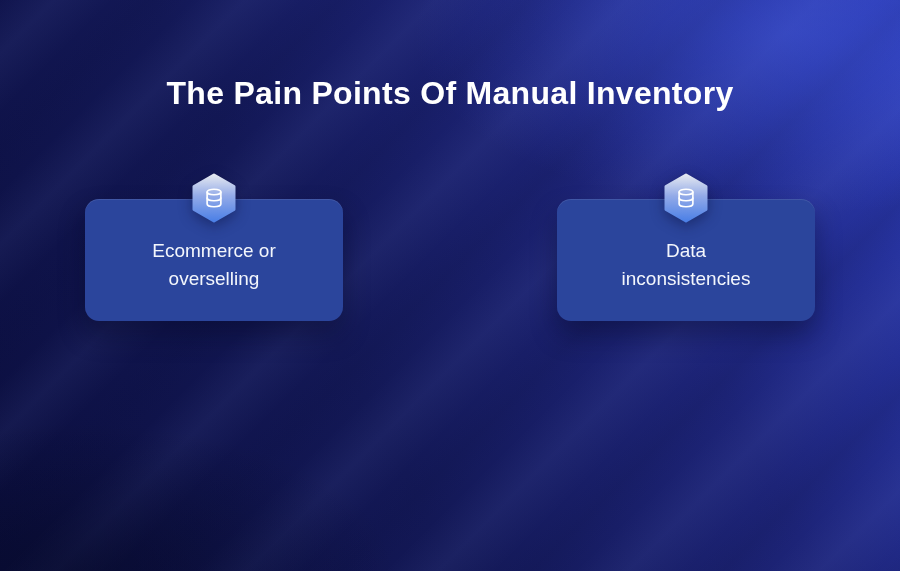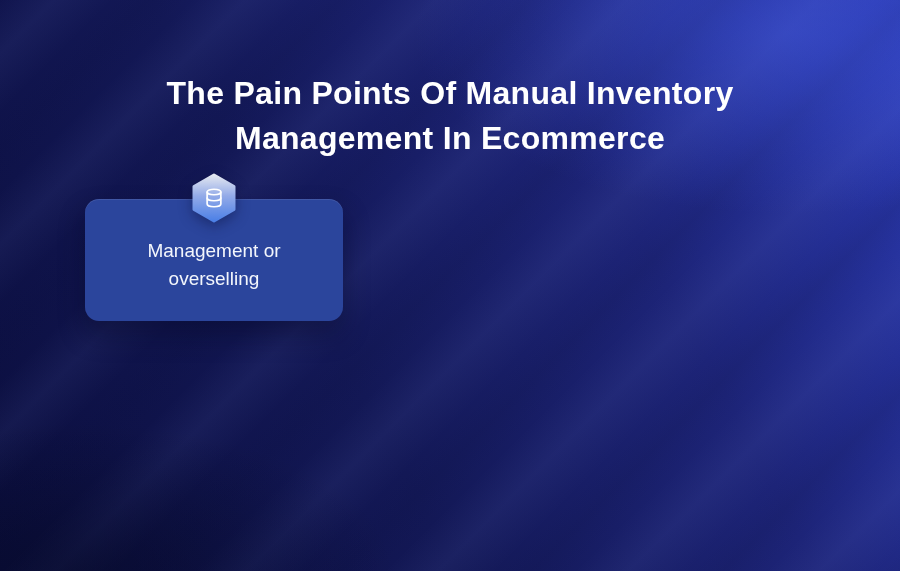--- a/index.html
+++ b/index.html
@@ -78,40 +78,60 @@
     height: 22px;
   }
 </style>
 </head>
 <body>
 
 <div class="stage">
 
   <h1 class="title">
     <span>The Pain Points Of Manual Inventory</span>
-    <span>Management In Ecommerce</span>
   </h1>
 
   <div class="card card-1">
     <div class="badge">
       <svg class="hex" viewBox="0 0 46 50" xmlns="http://www.w3.org/2000/svg">
         <defs>
           <linearGradient id="hexGrad1" x1="0" y1="0" x2="0" y2="1">
             <stop offset="0" stop-color="#e3e7f0"></stop>
             <stop offset="0.45" stop-color="#94abe8"></stop>
             <stop offset="1" stop-color="#4c80e6"></stop>
           </linearGradient>
         </defs>
         <polygon points="23,2 43,13.5 43,36.5 23,48 3,36.5 3,13.5" fill="url(#hexGrad1)" stroke="url(#hexGrad1)" stroke-width="3" stroke-linejoin="round"></polygon>
       </svg>
       <svg class="glyph" viewBox="0 0 24 24" fill="none" stroke="#ffffff" stroke-width="1.8" stroke-linecap="round" stroke-linejoin="round" xmlns="http://www.w3.org/2000/svg">
         <ellipse cx="12" cy="5.5" rx="7.5" ry="3"></ellipse>
         <path d="M4.5 5.5v13c0 1.66 3.36 3 7.5 3s7.5-1.34 7.5-3v-13"></path>
         <path d="M4.5 12c0 1.66 3.36 3 7.5 3s7.5-1.34 7.5-3"></path>
       </svg>
     </div>
-    <div class="card-label">Management or
+    <div class="card-label">Ecommerce or
 overselling</div>
   </div>
 
+  <div class="card card-2">
+    <div class="badge">
+      <svg class="hex" viewBox="0 0 46 50" xmlns="http://www.w3.org/2000/svg">
+        <defs>
+          <linearGradient id="hexGrad2" x1="0" y1="0" x2="0" y2="1">
+            <stop offset="0" stop-color="#e3e7f0"></stop>
+            <stop offset="0.45" stop-color="#94abe8"></stop>
+            <stop offset="1" stop-color="#4c80e6"></stop>
+          </linearGradient>
+        </defs>
+        <polygon points="23,2 43,13.5 43,36.5 23,48 3,36.5 3,13.5" fill="url(#hexGrad2)" stroke="url(#hexGrad2)" stroke-width="3" stroke-linejoin="round"></polygon>
+      </svg>
+      <svg class="glyph" viewBox="0 0 24 24" fill="none" stroke="#ffffff" stroke-width="1.8" stroke-linecap="round" stroke-linejoin="round" xmlns="http://www.w3.org/2000/svg">
+        <ellipse cx="12" cy="5.5" rx="7.5" ry="3"></ellipse>
+        <path d="M4.5 5.5v13c0 1.66 3.36 3 7.5 3s7.5-1.34 7.5-3v-13"></path>
+        <path d="M4.5 12c0 1.66 3.36 3 7.5 3s7.5-1.34 7.5-3"></path>
+      </svg>
+    </div>
+    <div class="card-label">Data
+inconsistencies</div>
+  </div>
 
 
 </div>
 
 </body></html>

